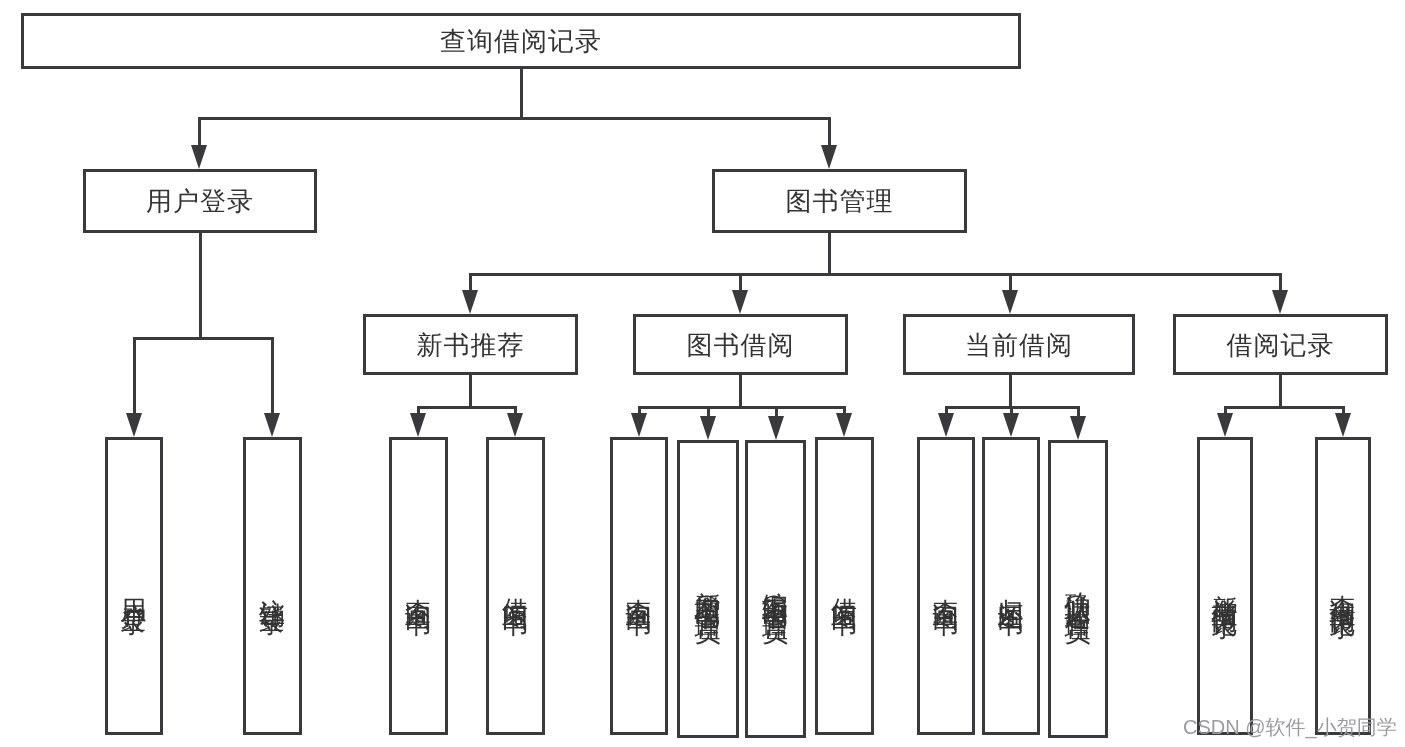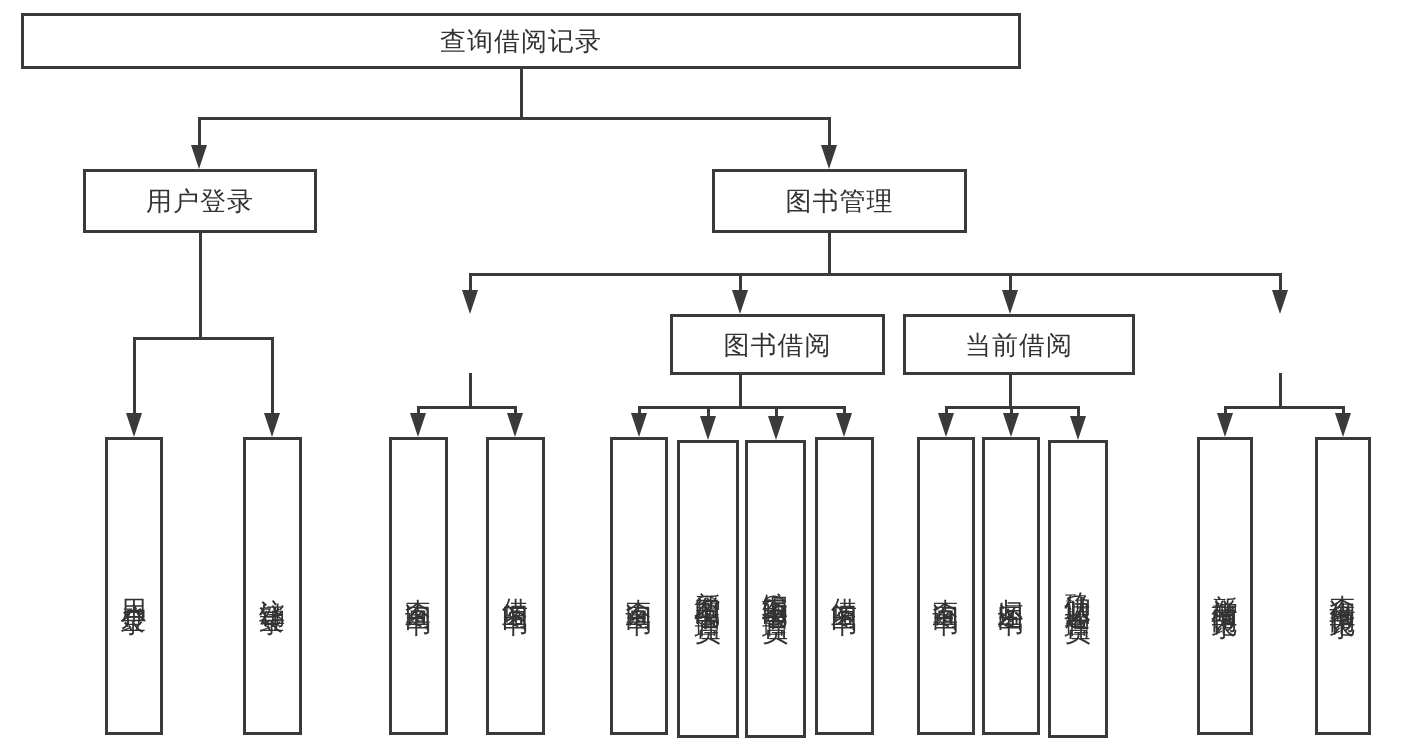--- a/index.html
+++ b/index.html
@@ -127,25 +127,31 @@
     <span class="hlabel">查询借阅记录</span>
   </div>
 
   <div class="box" style="left:83px;top:169px;width:234px;height:64px">
     <span class="hlabel">用户登录</span>
   </div>
   <div class="box" style="left:712px;top:169px;width:255px;height:64px">
     <span class="hlabel">图书管理</span>
   </div>
 
-  <div class="box" style="left:670px;top:314px;width:215px;height:61px">
+  <div class="box" style="left:363px;top:314px;width:215px;height:61px">
+    <span class="hlabel">新书推荐</span>
+  </div>
+  <div class="box" style="left:633px;top:314px;width:215px;height:61px">
     <span class="hlabel">图书借阅</span>
   </div>
   <div class="box" style="left:903px;top:314px;width:232px;height:61px">
     <span class="hlabel">当前借阅</span>
+  </div>
+  <div class="box" style="left:1173px;top:314px;width:215px;height:61px">
+    <span class="hlabel">借阅记录</span>
   </div>
 
   <div class="box" style="left:105px;top:437px;width:58px;height:298px">
     <span class="vlabel">用户登录</span>
   </div>
   <div class="box" style="left:243px;top:437px;width:59px;height:298px">
     <span class="vlabel">注销登录</span>
   </div>
 
   <div class="box" style="left:389px;top:437px;width:59px;height:298px">
@@ -178,14 +184,15 @@
     <span class="vlabel">确认归还（管理员）</span>
   </div>
 
   <div class="box" style="left:1197px;top:437px;width:56px;height:298px">
     <span class="vlabel">新增借阅记录</span>
   </div>
   <div class="box" style="left:1315px;top:437px;width:56px;height:298px">
     <span class="vlabel">查询借阅记录</span>
   </div>
 
+  <div class="watermark">CSDN @软件_小贺同学</div>
 
 </div>
 
 </body></html>

